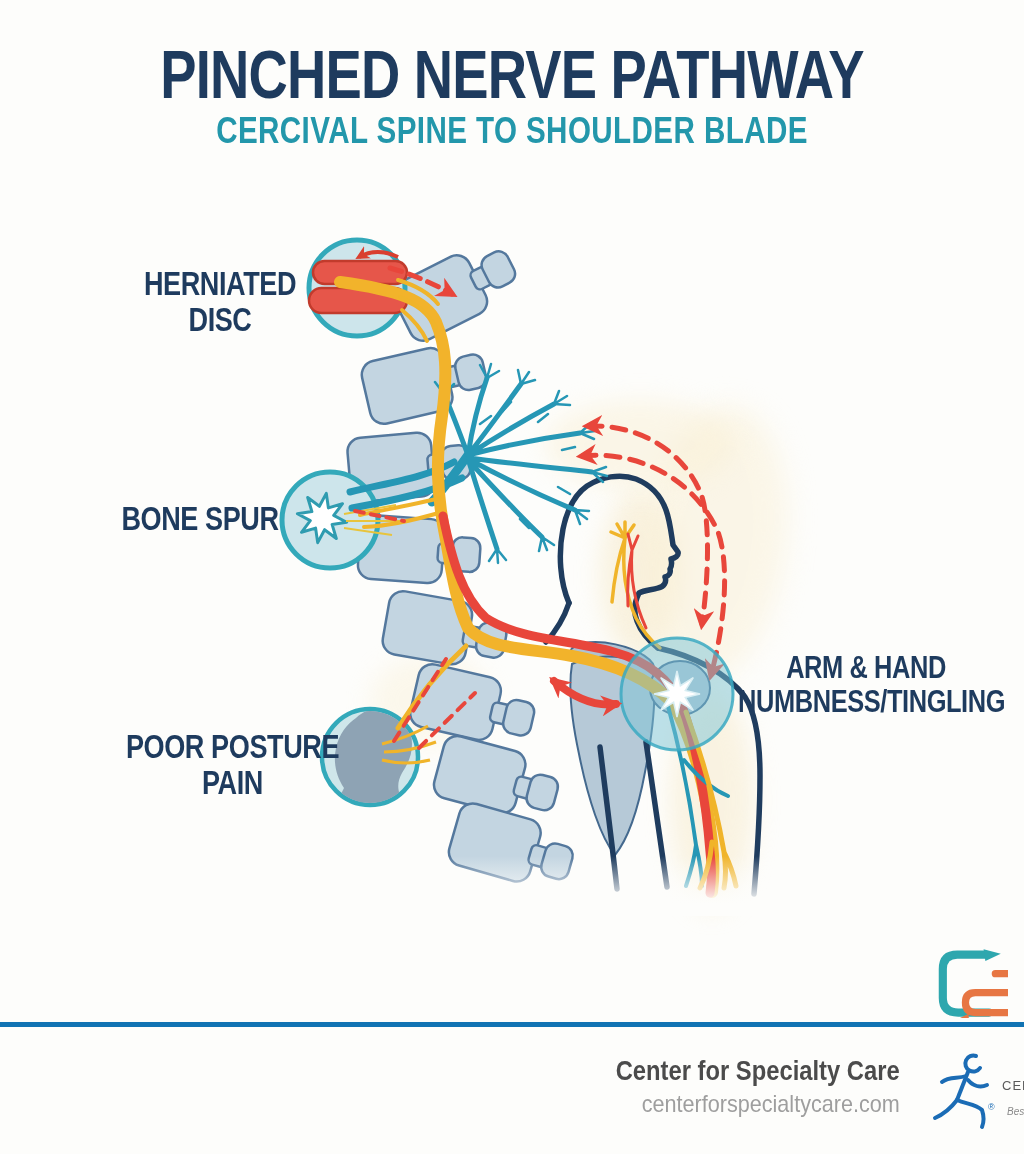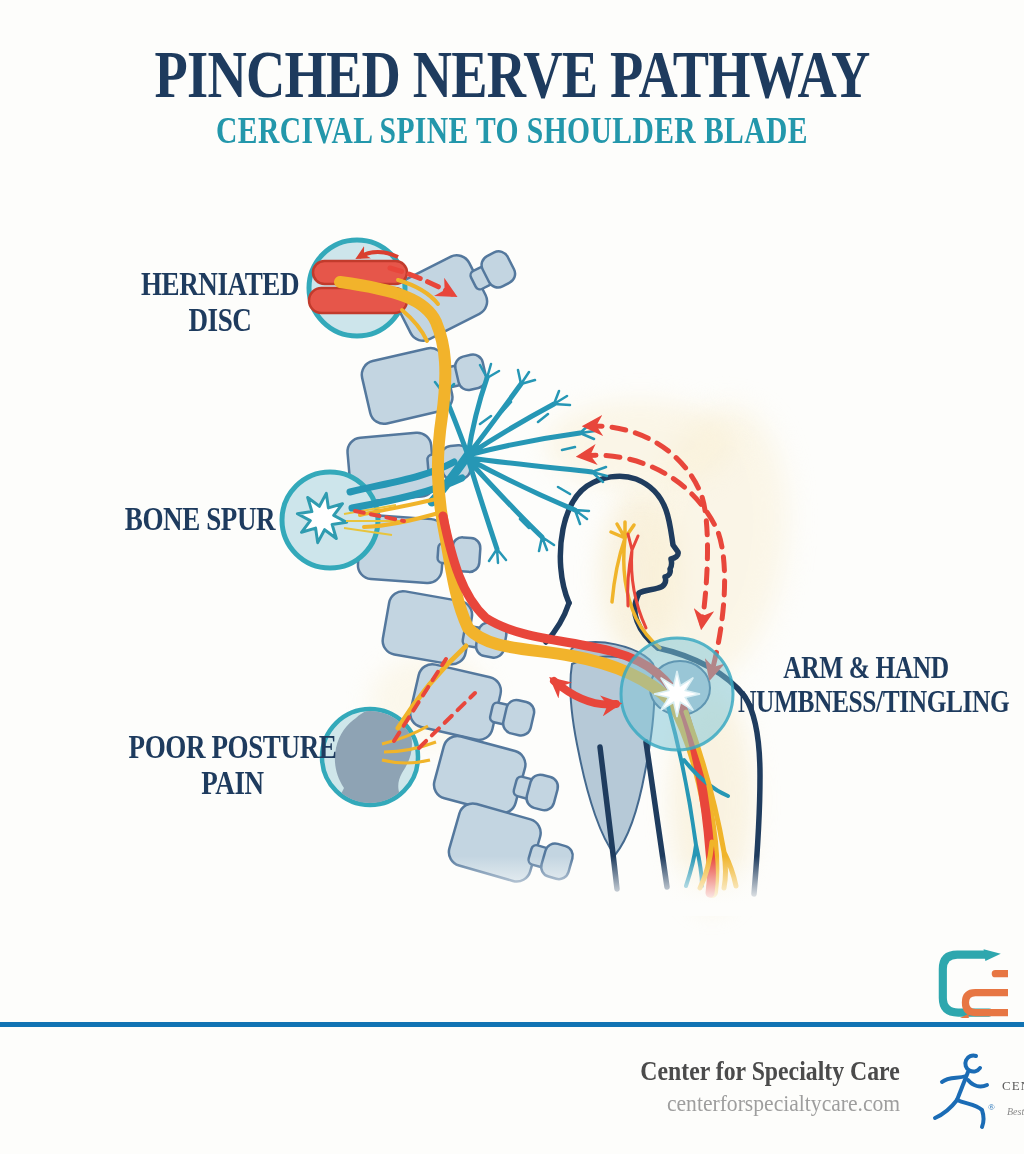--- a/index.html
+++ b/index.html
@@ -1,18 +1,18 @@
 <!DOCTYPE html>
 <html><head>
 <meta charset="utf-8">
 <style>
   html,body{margin:0;padding:0;}
   .poster{
     position:relative;width:1024px;height:1154px;background:#fdfdfb;
-    overflow:hidden;font-family:Liberation Serif, serif;
+    overflow:hidden;font-family:Liberation Sans, sans-serif;
   }
   .illustration{position:absolute;left:0;top:0;width:1024px;height:1154px;}
   .page-title{
     position:absolute;left:0;right:0;top:40px;margin:0;text-align:center;
     font-size:68px;font-weight:bold;color:#1e3b5e;line-height:1;
     transform:scaleX(.8);letter-spacing:-1px;
   }
   .page-subtitle{
     position:absolute;left:0;right:0;top:112px;margin:0;text-align:center;
     font-size:37px;font-weight:bold;color:#2397ab;line-height:1;

